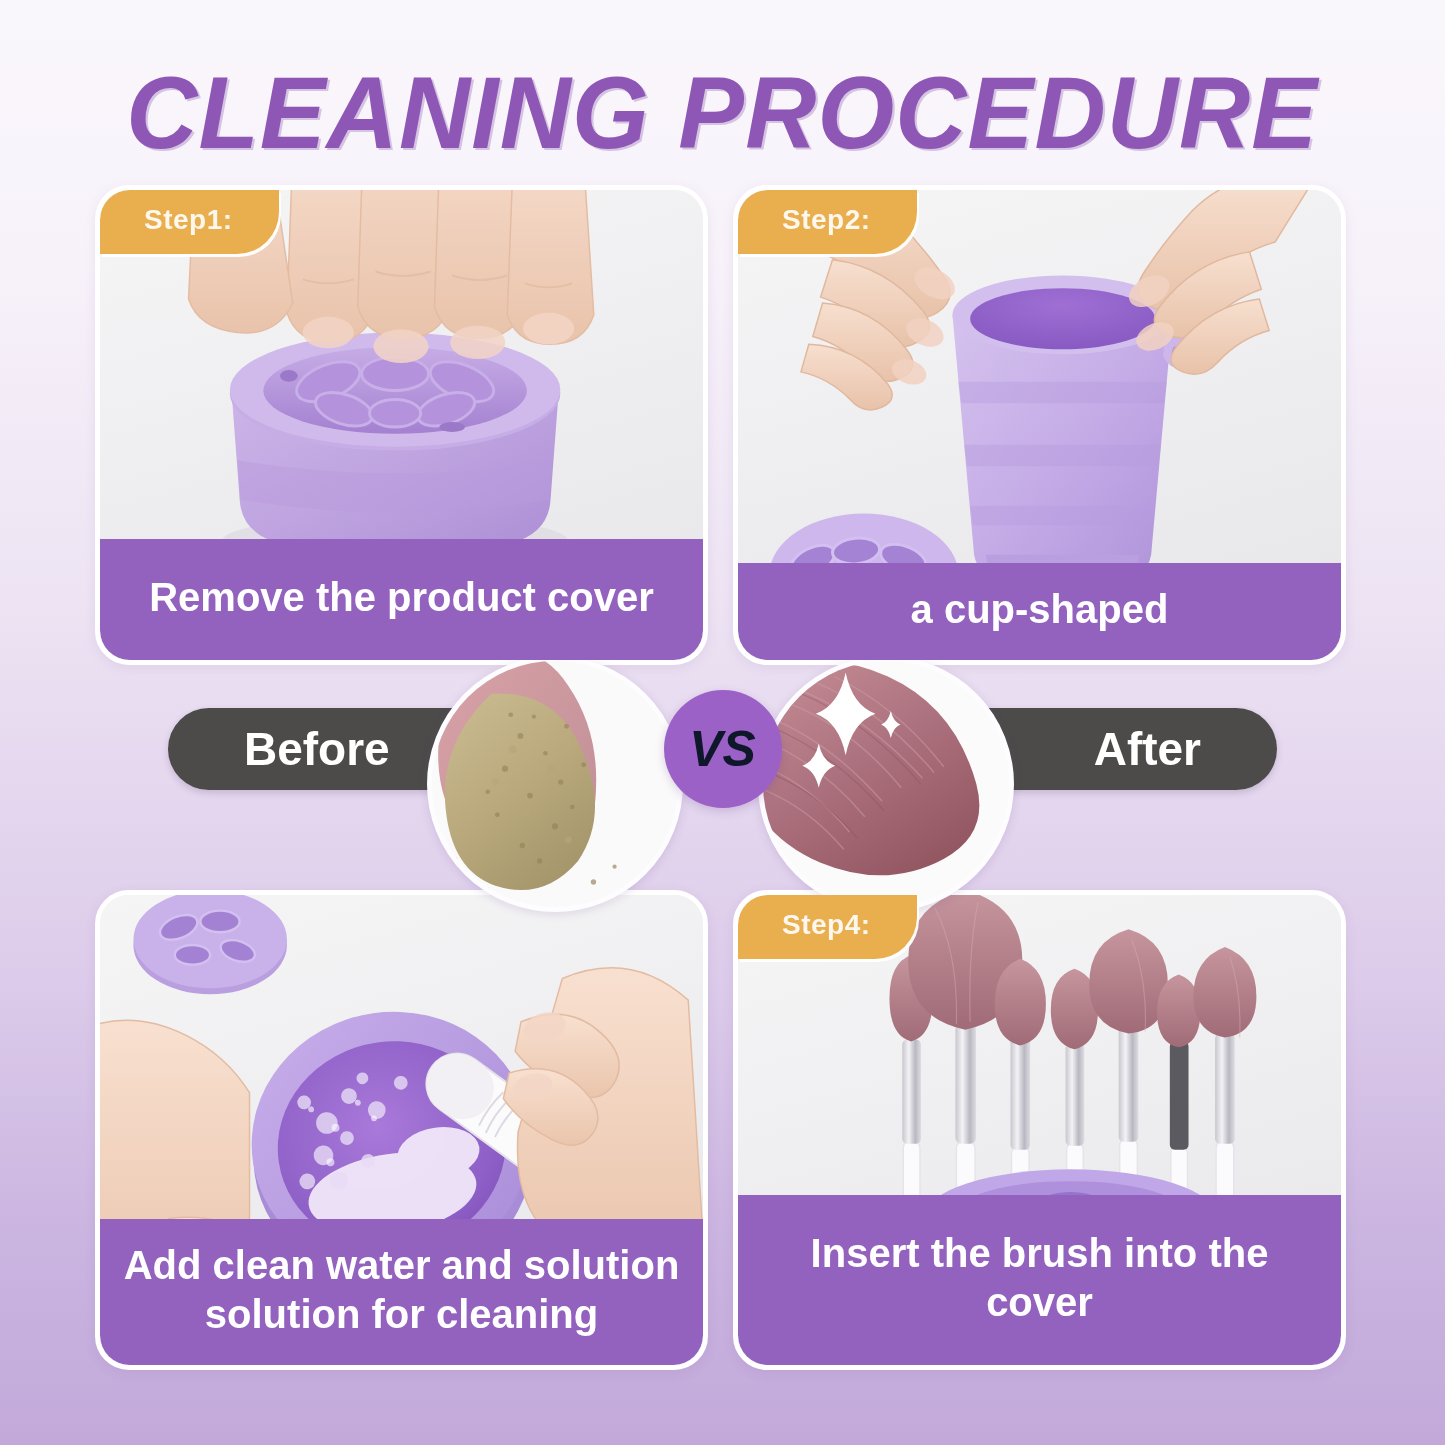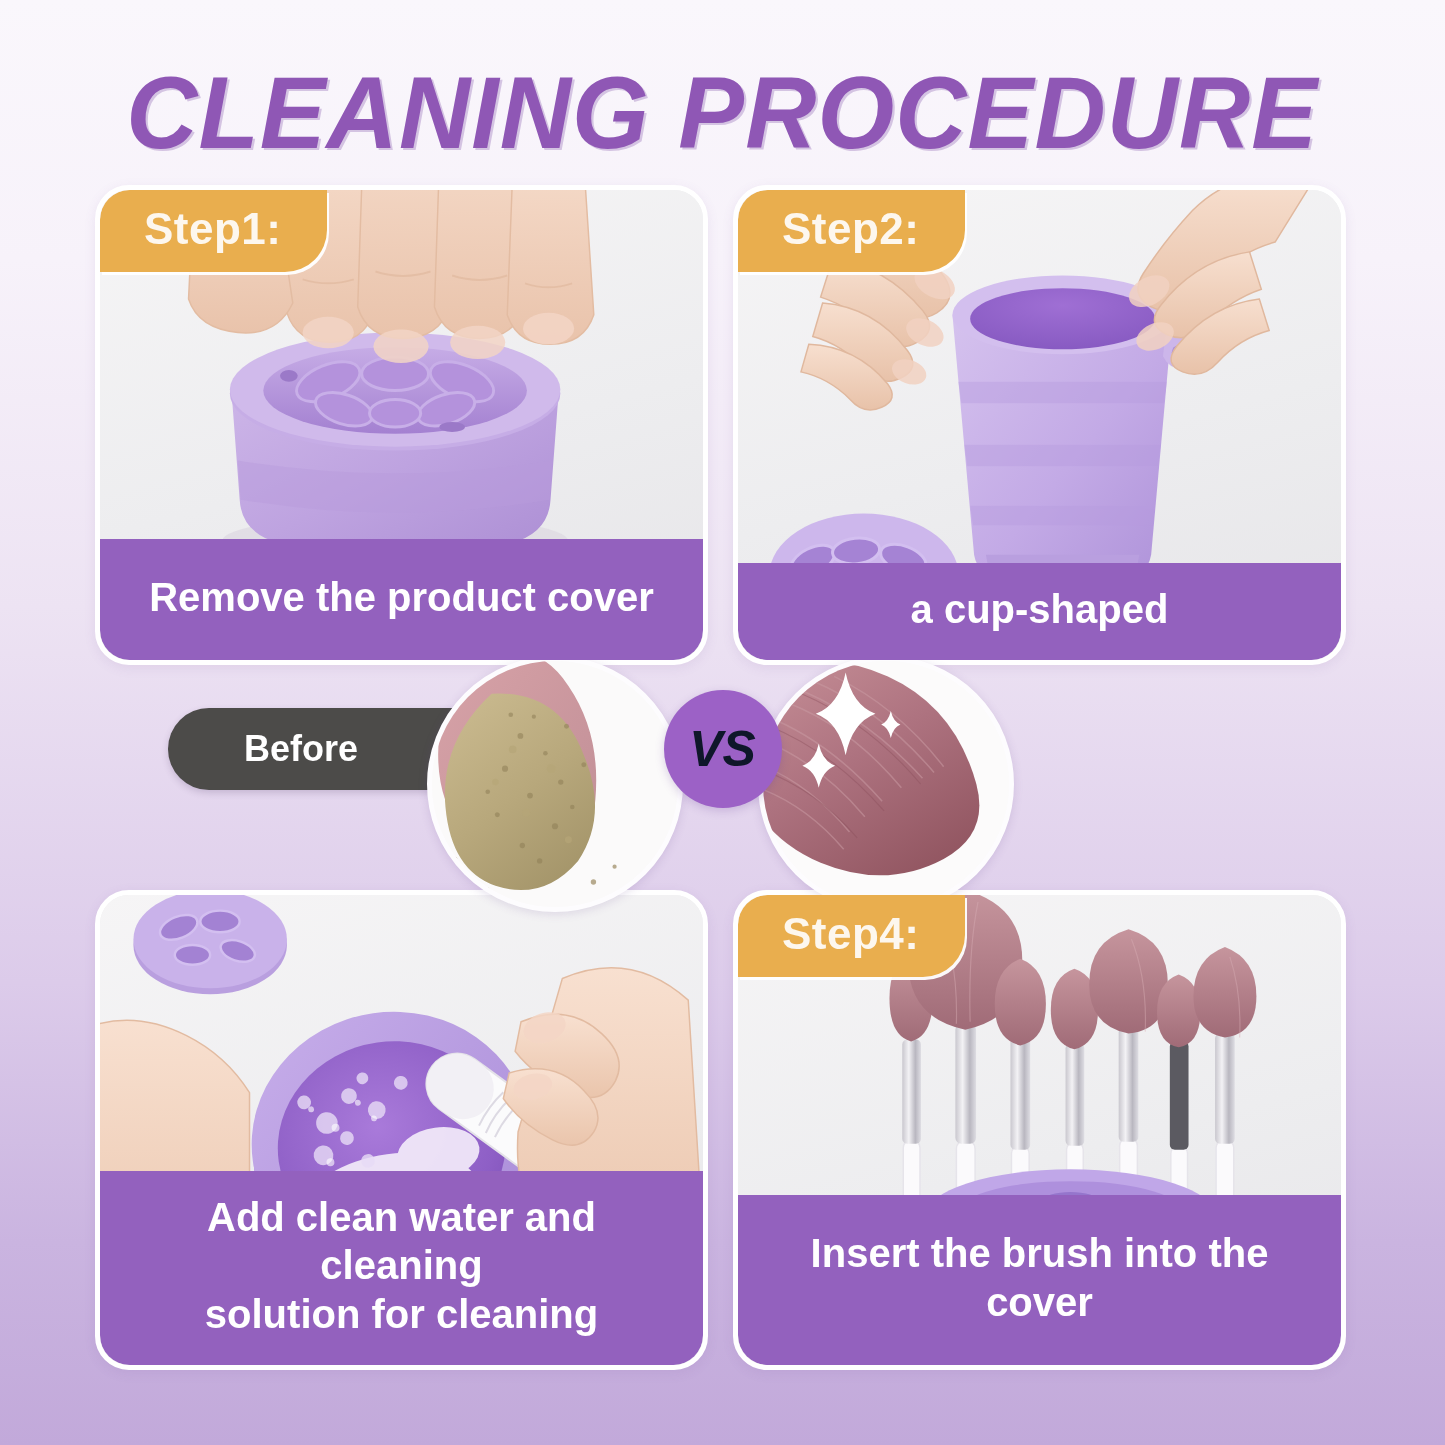--- a/index.html
+++ b/index.html
@@ -43,21 +43,21 @@
   .photo-bg { position:absolute; inset:0; background:linear-gradient(165deg,#F6F5F6 0%,#EDEDEF 55%,#E6E5E8 100%); }
 
   
   .badge {
     position:absolute; top:0; left:0; z-index:6;
     background:#E9AE4E;
     border-bottom-right-radius:42px;
     border-top-left-radius:30px;
     padding:14px 46px 18px 44px;
     color:#FDF7EE;
-    font-size:44px; font-weight:bold;
+    font-size:28px; font-weight:bold;
     letter-spacing:.5px;
     box-shadow:2px 3px 0 rgba(255,255,255,.95);
   }
 
   
   .caption {
     position:absolute; left:0; bottom:0; width:100%; z-index:7;
     background:#9361BE;
     color:#fff;
     text-align:center;
@@ -65,21 +65,21 @@
     border-bottom-left-radius:30px; border-bottom-right-radius:30px;
     padding:22px 22px 26px;
   }
   .caption.one-line { padding:34px 16px 38px; }
 
   
   .compare { position:absolute; left:0; top:648px; width:100%; height:240px; }
   .pill {
     position:absolute; top:60px;
     height:82px; background:#4C4B49; border-radius:44px;
-    color:#fff; font-size:36px; font-weight:bold;
+    color:#fff; font-size:46px; font-weight:bold;
     display:flex; align-items:center;
     box-shadow:0 3px 7px rgba(70,50,95,.20);
   }
   #pill-before { left:168px; width:360px; justify-content:flex-start; padding-left:76px; }
   #pill-after  { right:168px; width:360px; justify-content:flex-end;  padding-right:76px; }
 
   .brush-circle {
     position:absolute; top:8px; width:256px; height:256px;
     border-radius:50%; overflow:hidden; z-index:3;
     border:5px solid #FDFCFE;
@@ -357,20 +357,23 @@
       </g>
 
       <g fill="#FFFFFF">
         <path d="M86 12 q7 34 31 43 q-24 9 -31 43 q-7 -34 -31 -43 q24 -9 31 -43 Z"></path>
         <path d="M58 86 q4 18 17 23 q-13 5 -17 23 q-4 -18 -17 -23 q13 -5 17 -23 Z"></path>
         <path d="M133 52 q2.5 11 10 14 q-7.5 3 -10 14 q-2.5 -11 -10 -14 q7.5 -3 10 -14 Z"></path>
       </g>
     </svg>
   </div>
 
+  <div class="pill" id="pill-after">
+    <span>After</span>
+  </div>
 </div>
 
 <div class="card" id="card-3">
   <div class="photo">
     <div class="photo-bg"></div>
     <div class="art">
       <svg viewBox="0 0 613 480" preserveAspectRatio="xMidYMid slice">
         <defs>
           <linearGradient id="skin3" x1="0" y1="0" x2="0" y2="1">
             <stop offset="0" stop-color="#F8E0D0"></stop>
@@ -453,21 +456,21 @@
           <path d="M416 182 q46 -14 76 18 q22 22 10 42 q-14 22 -42 8 q-32 -16 -50 -42 Z"></path>
         </g>
         <g fill="#F4D6C6" opacity=".85">
           <ellipse cx="452" cy="136" rx="22" ry="15" transform="rotate(-18 452 136)"></ellipse>
           <ellipse cx="440" cy="196" rx="20" ry="13" transform="rotate(-14 440 196)"></ellipse>
         </g>
       </svg>
     </div>
   </div>
   <div class="caption">
-    <div>Add clean water and cleaning</div>
+    <div>Add clean water and solution</div>
     <div>solution for cleaning</div>
   </div>
 </div>
 
 <div class="card" id="card-4">
   <div class="photo">
     <div class="photo-bg"></div>
     <div class="art">
       <svg viewBox="0 0 613 480" preserveAspectRatio="xMidYMid slice">
         <defs>

